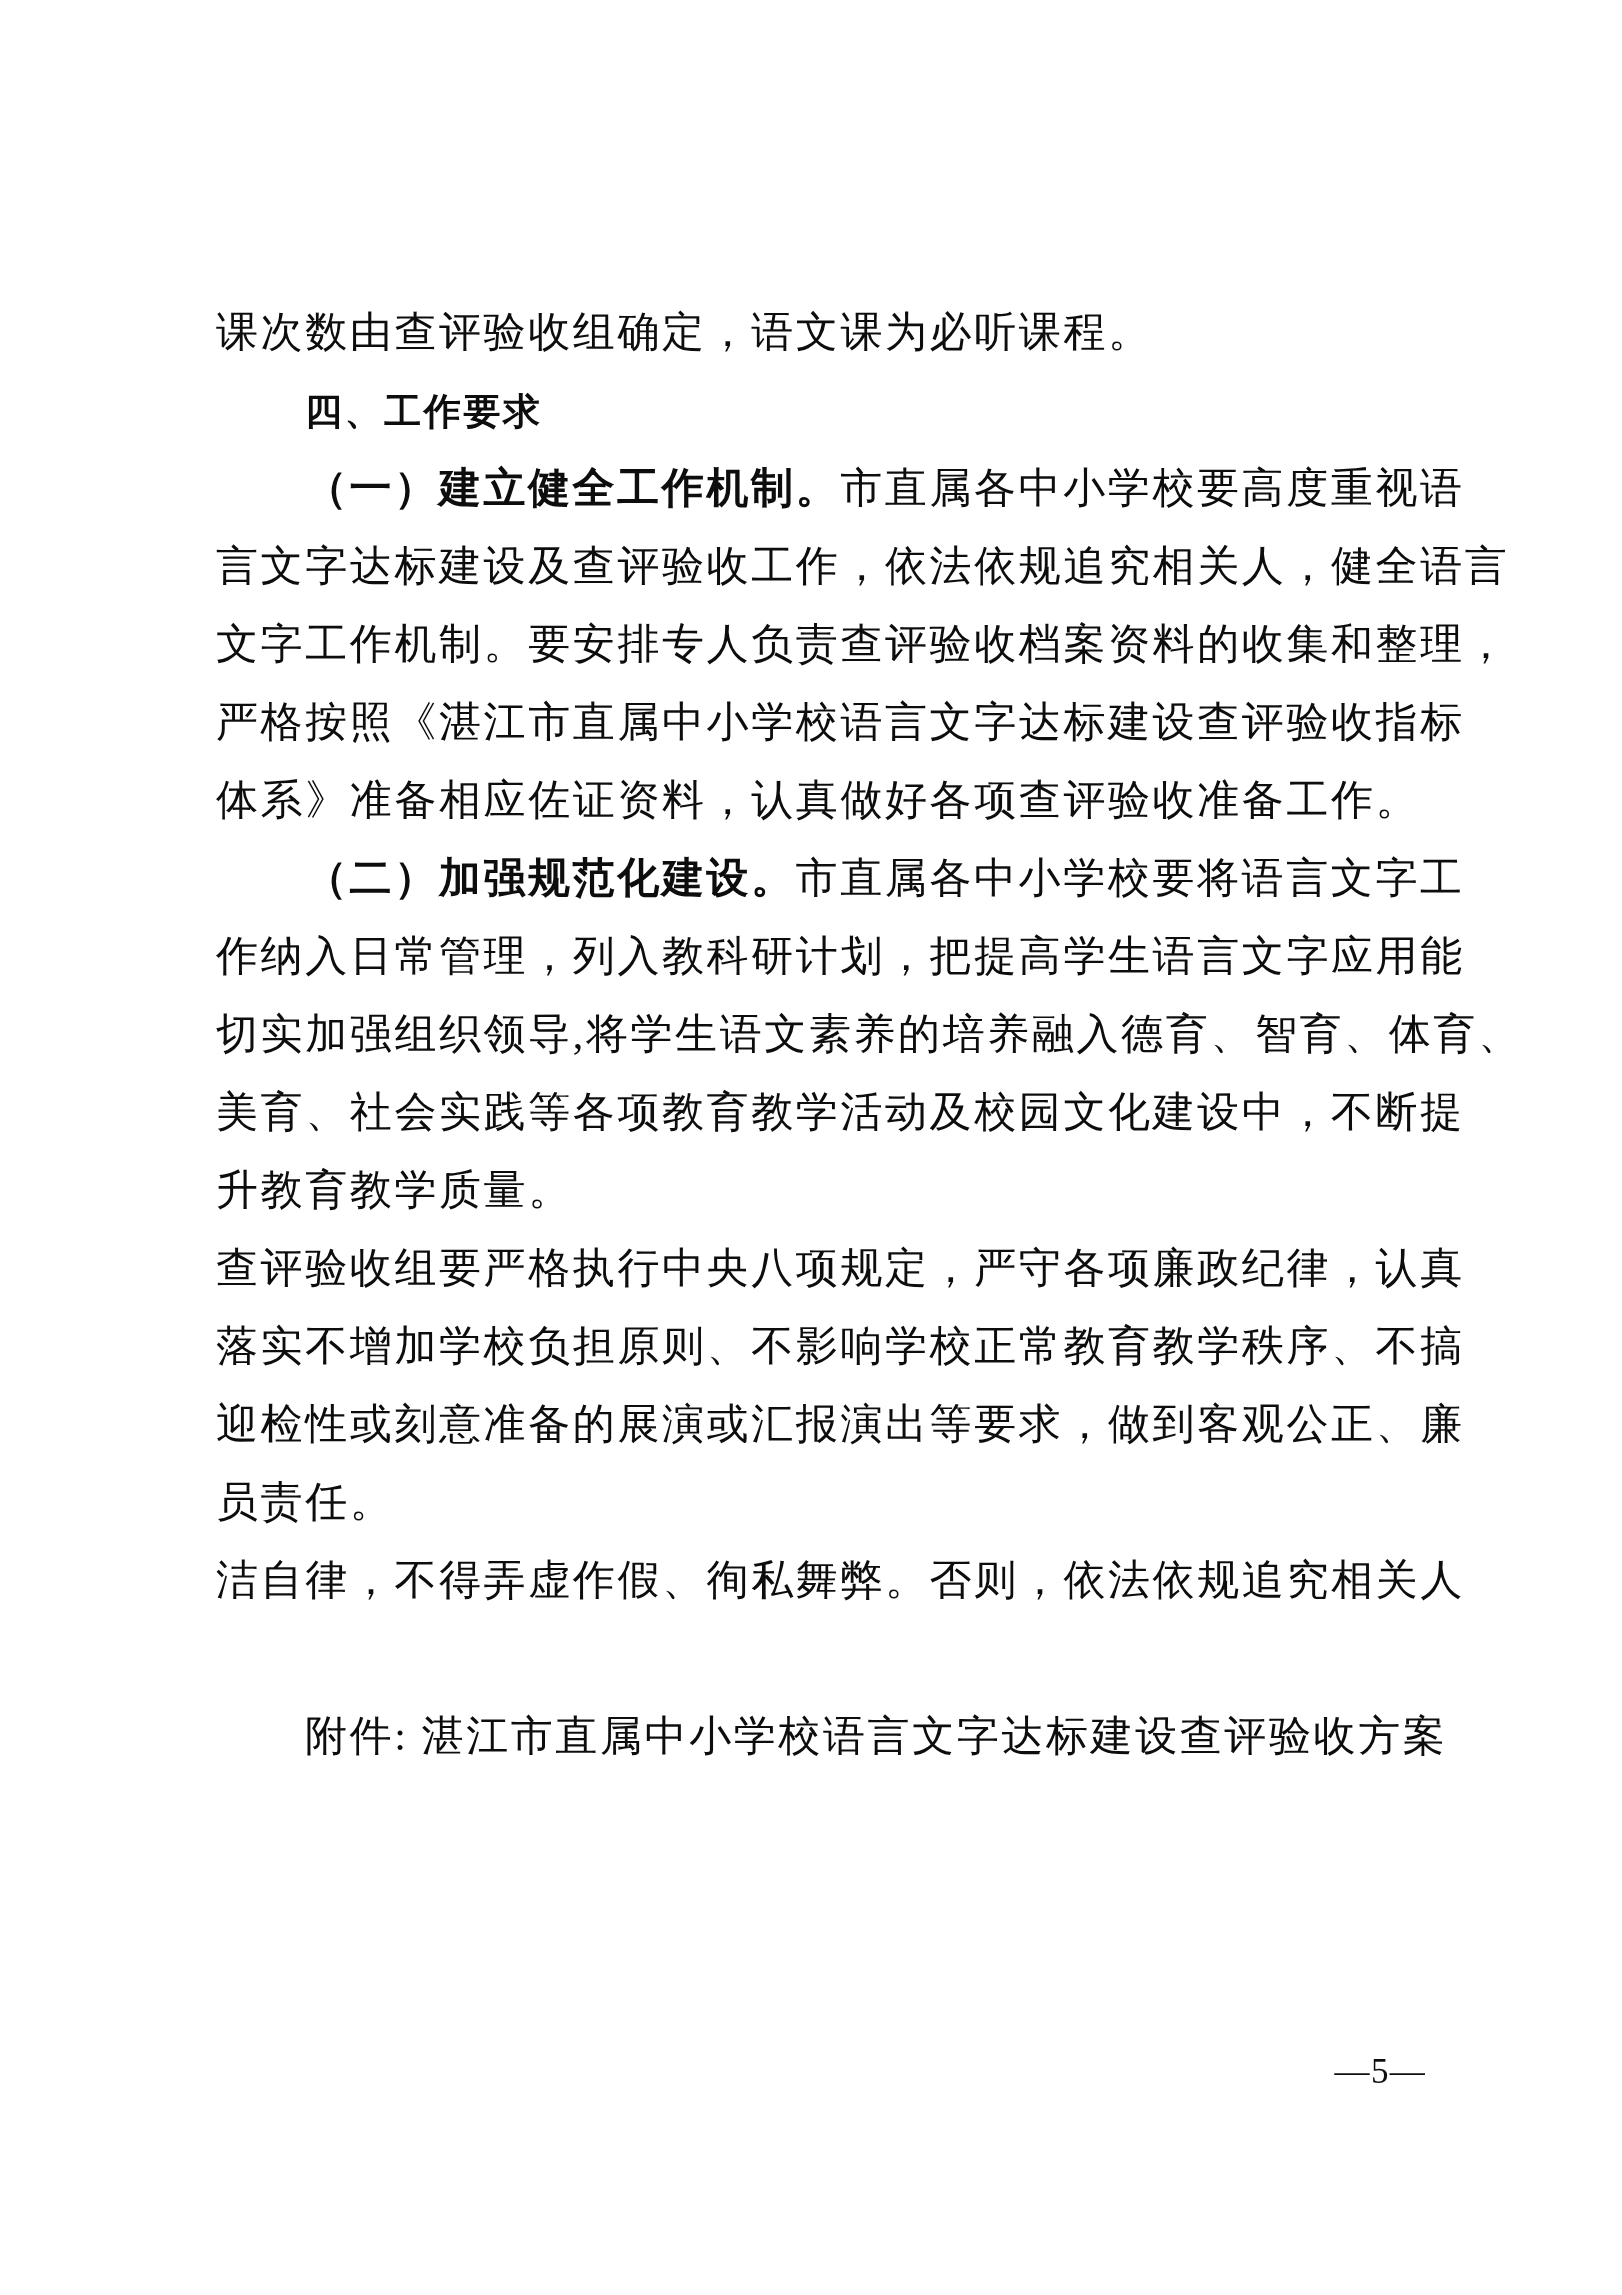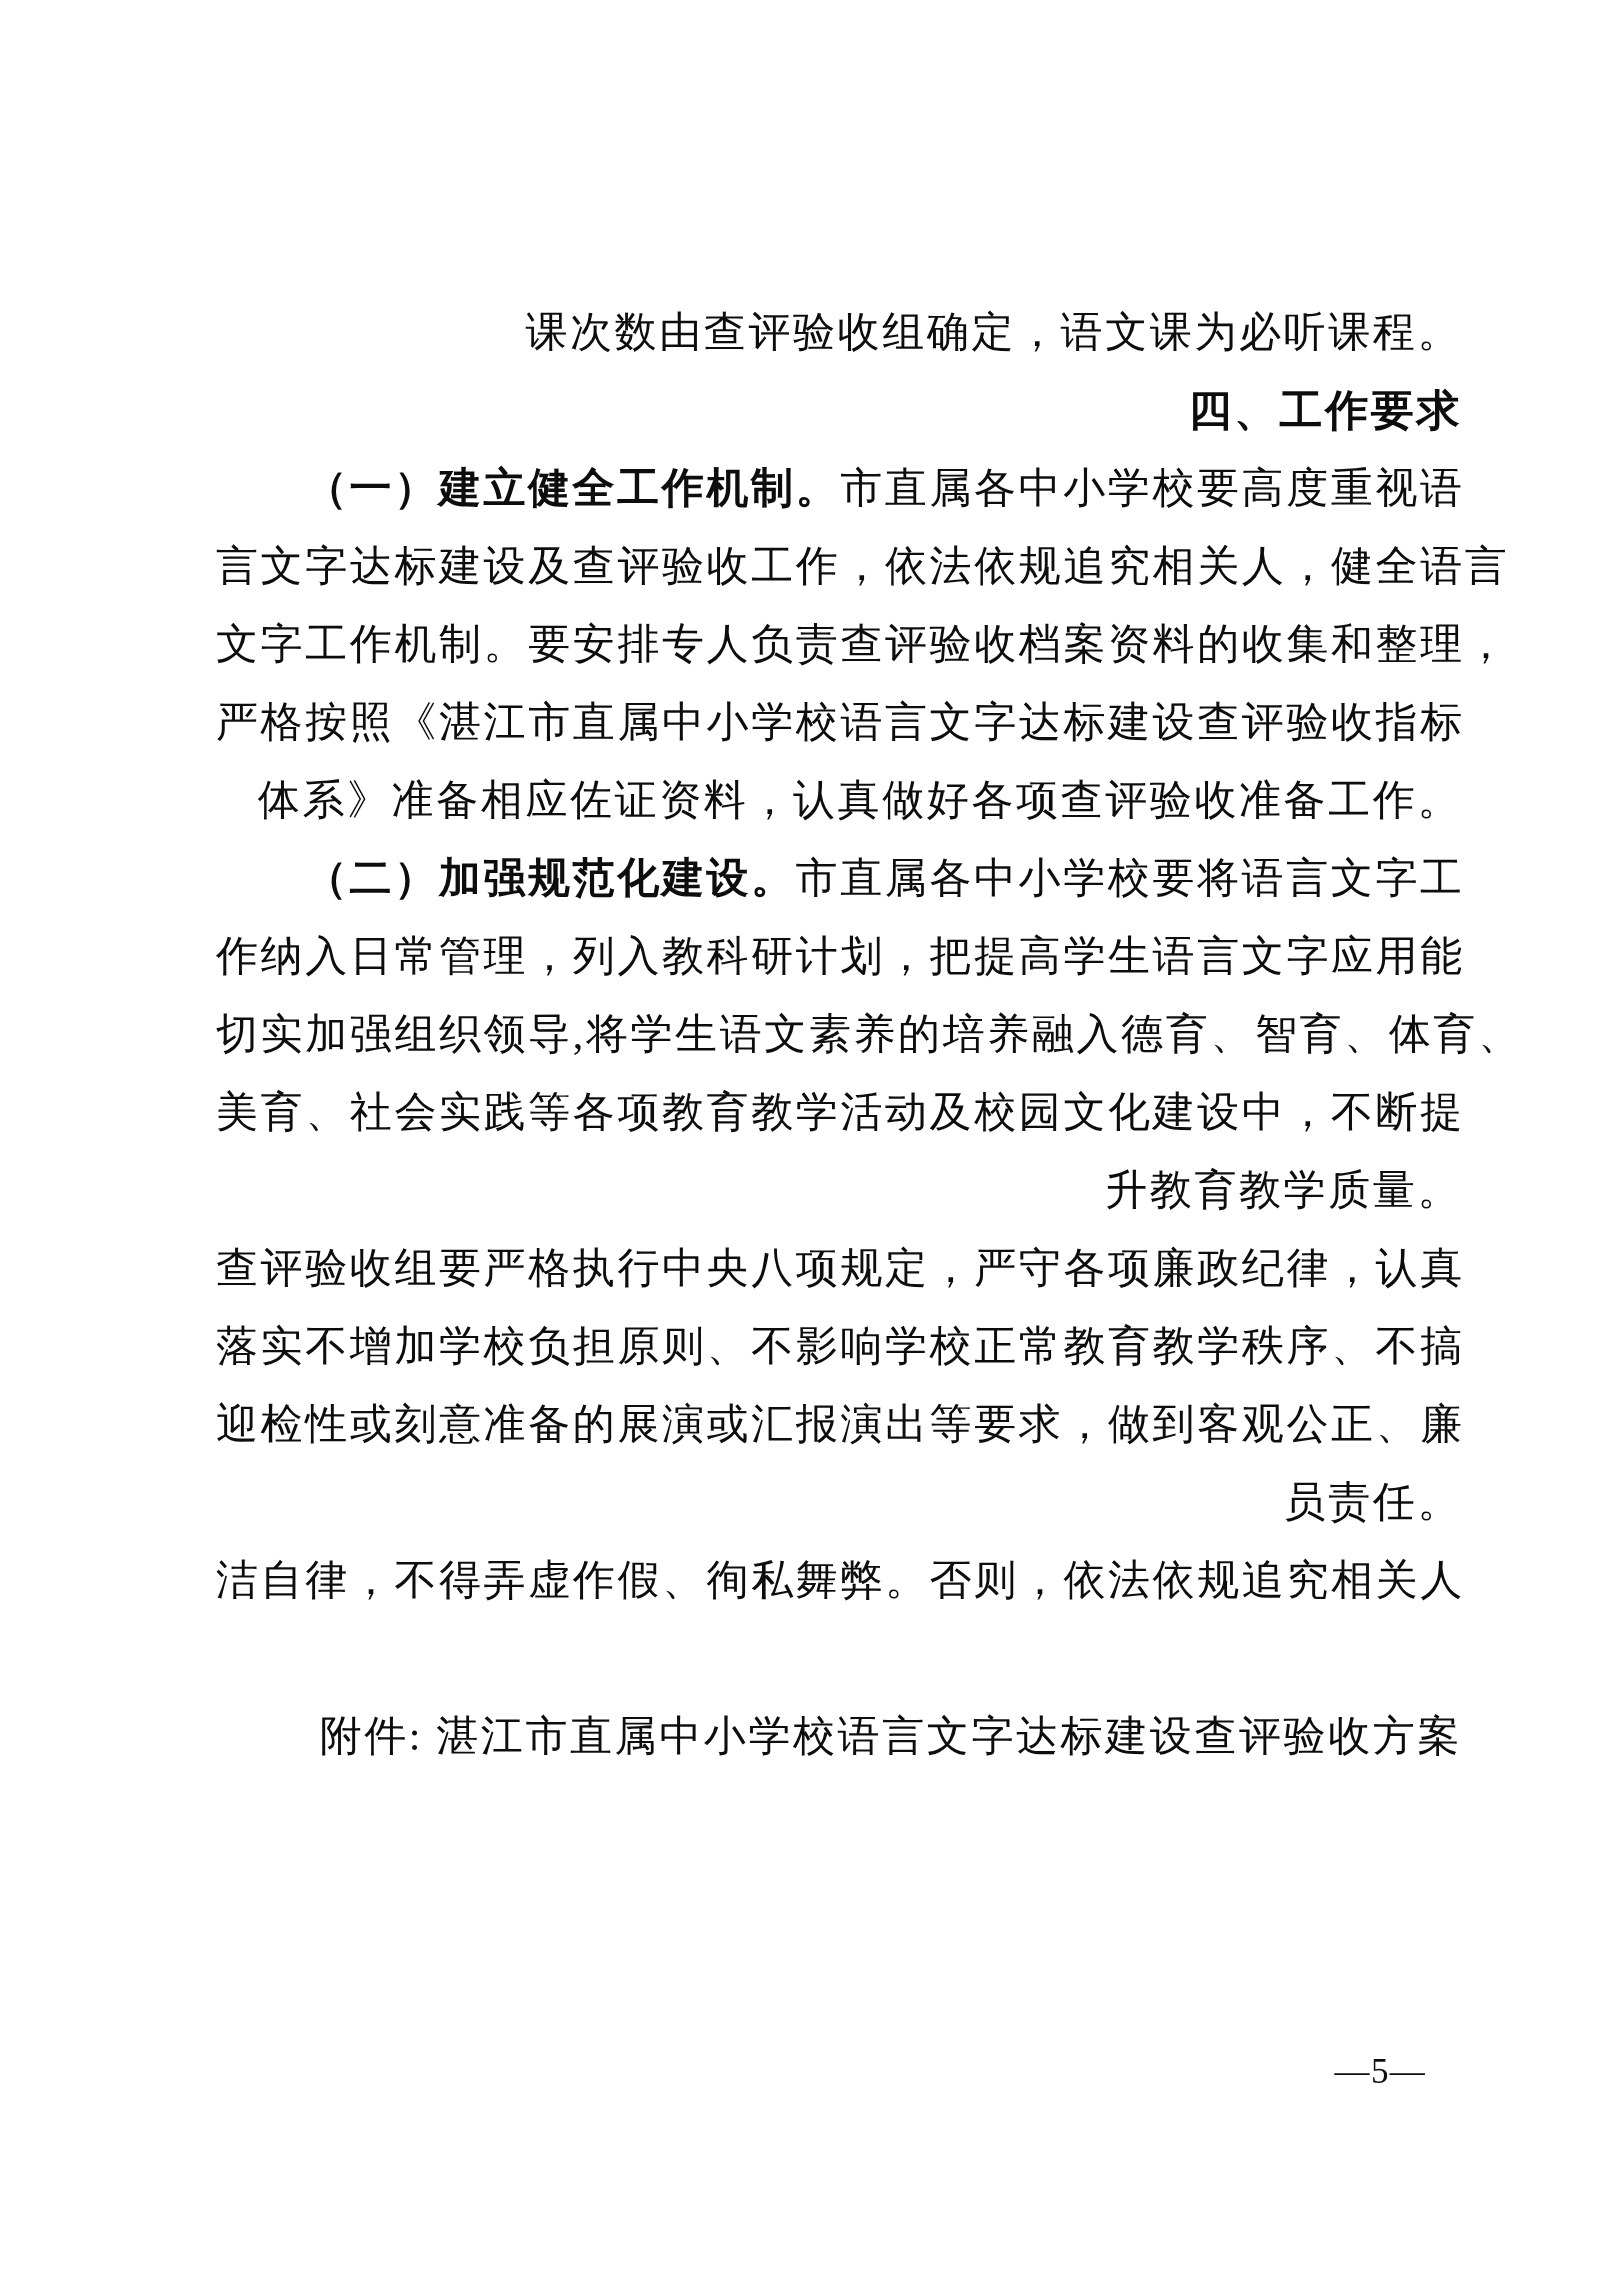--- a/index.html
+++ b/index.html
@@ -8,21 +8,20 @@
     background: #ffffff;
   }
   .page {
     position: relative;
     width: 1622px;
     height: 2295px;
     background: #ffffff;
     color: #0d0d0d;
     font-family: "Liberation Serif", serif;
     overflow: hidden;
-    text-align: right;
   }
   .content {
     position: absolute;
     left: 216px;
     top: 293px;
     width: 1246px;
   }
   .line {
     height: 78px;
     line-height: 78px;
@@ -30,21 +29,21 @@
     letter-spacing: 2.6px;
     white-space: nowrap;
   }
   .indent2 { padding-left: 89px; }
   .blank { height: 78px; }
   .lead {
     font-weight: bold;
     font-family: "Liberation Sans", sans-serif;
   }
   .heading .lead {
-    font-size: 43px;
+    font-size: 37px;
   }
   .page-number {
     position: absolute;
     top: 2052px;
     right: 196px;
     font-size: 35px;
     letter-spacing: 1.3px;
     color: #0d0d0d;
     font-family: "Liberation Serif", serif;
   }

